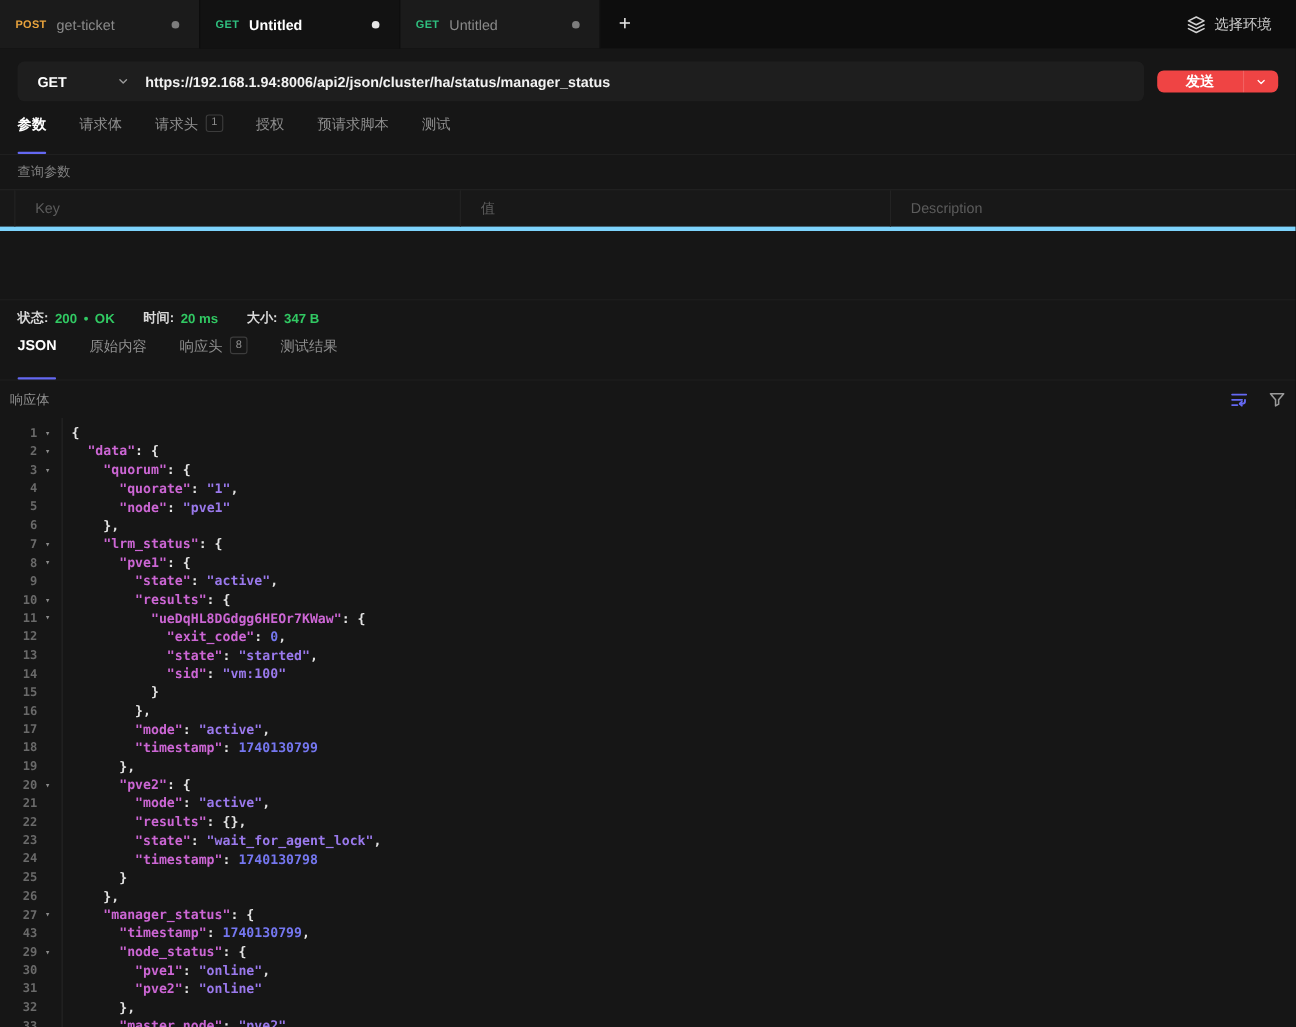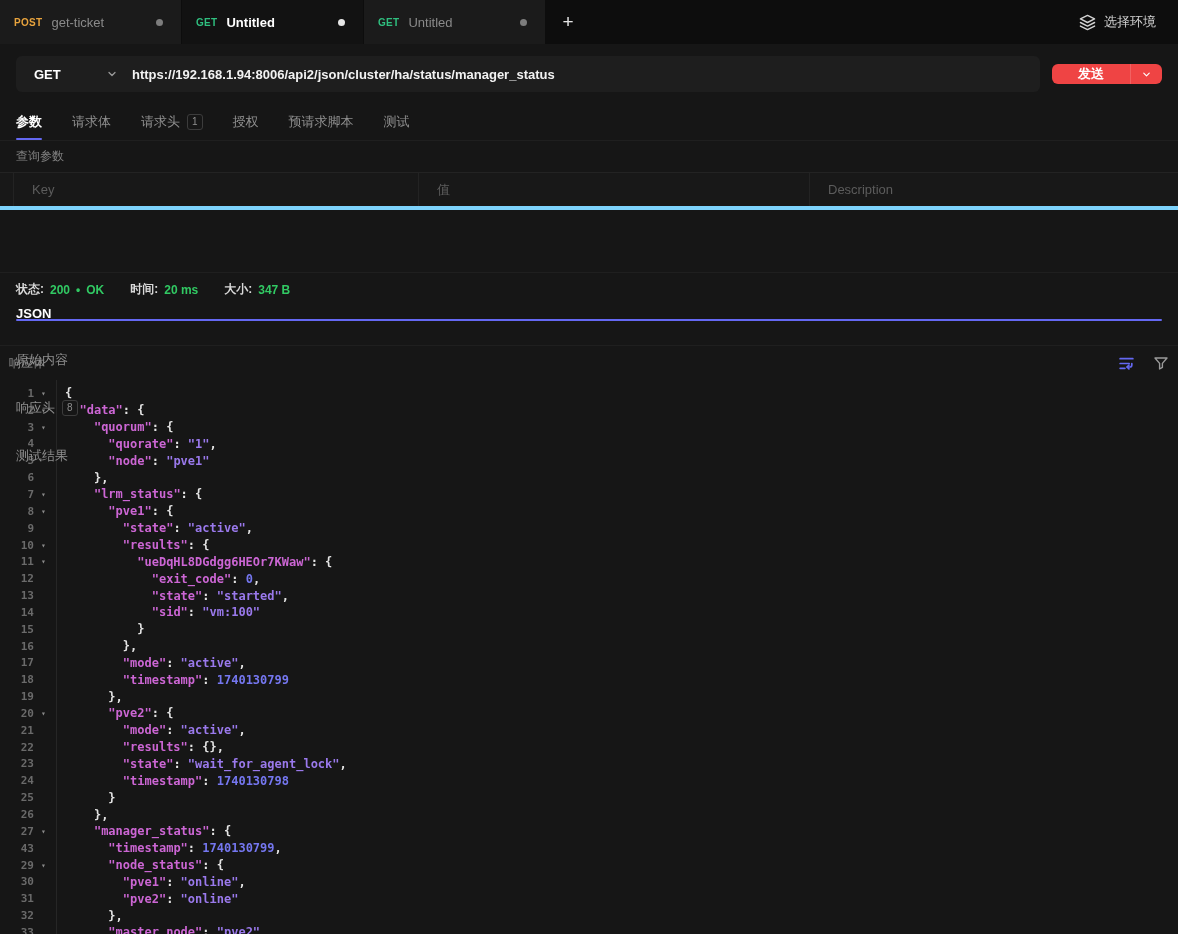--- a/index.html
+++ b/index.html
@@ -36,22 +36,22 @@
               display:flex; overflow:hidden; flex:none; cursor:pointer; }
   .send-main { flex:1; display:flex; align-items:center; justify-content:center;
                color:#fff; font-weight:700; font-size:13px; }
   .send-caret { width:32px; display:flex; align-items:center; justify-content:center;
                 border-left:1px solid rgba(255,255,255,.16); }
 
   
   .tabstrip { display:flex; gap:30px; padding:0 16px; align-items:stretch;
               border-bottom:1px solid #1f1f1f; }
   .reqtabs { height:37px; }
-  .resptabs { height:40px;flex-direction:column; }
-  .stab { display:flex; align-items:center; gap:7px; color:#8f8f8f; font-size:13px;
+  .resptabs { height:40px; }
+  .stab { display:flex; align-items:flex-start; gap:7px; color:#8f8f8f; font-size:13px;
           position:relative; cursor:pointer; }
   .stab.active { color:#ffffff; font-weight:700; }
   .stab.active::after { content:""; position:absolute; left:0; right:0; bottom:0;
           height:2px; background:#6468f2; border-radius:1px; }
   .badge { border:1px solid #3c3c3c; border-radius:3px; font-size:10px; line-height:14px;
            padding:0 4px; color:#8f8f8f; font-weight:400; }
 
   
   .qp-label { height:31px; display:flex; align-items:center; padding:0 16px;
               color:#808080; font-size:12px; }

